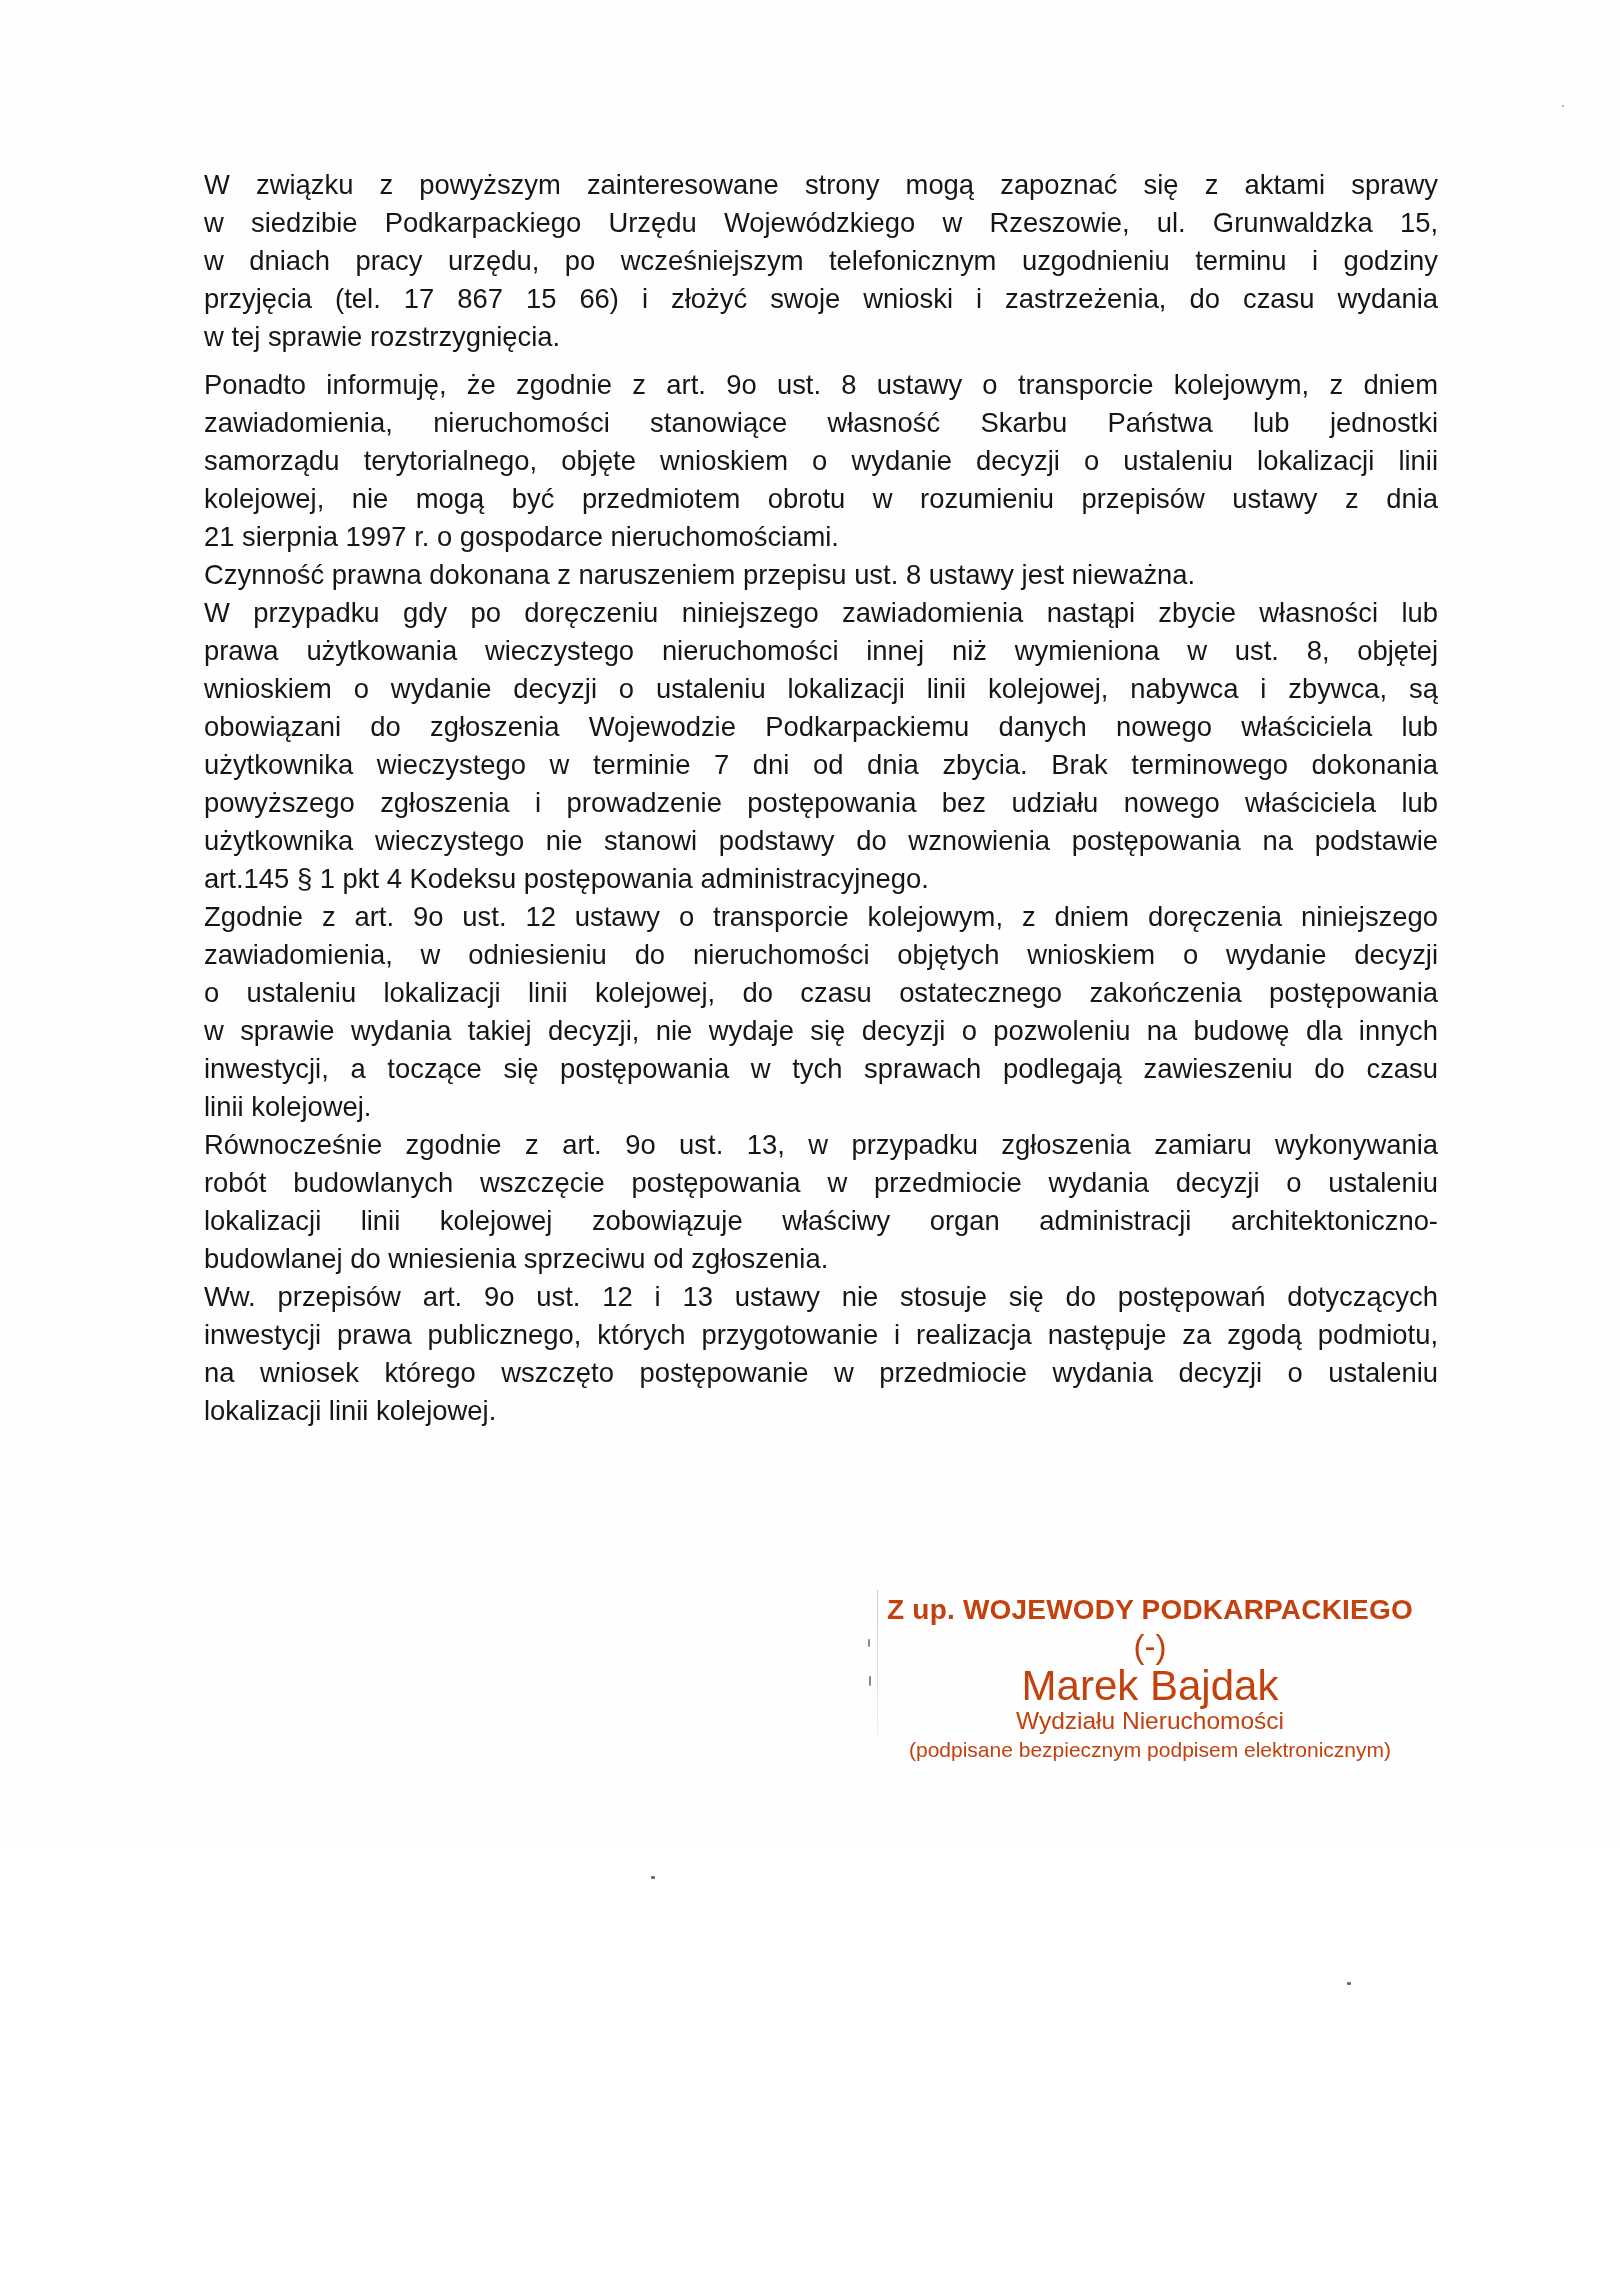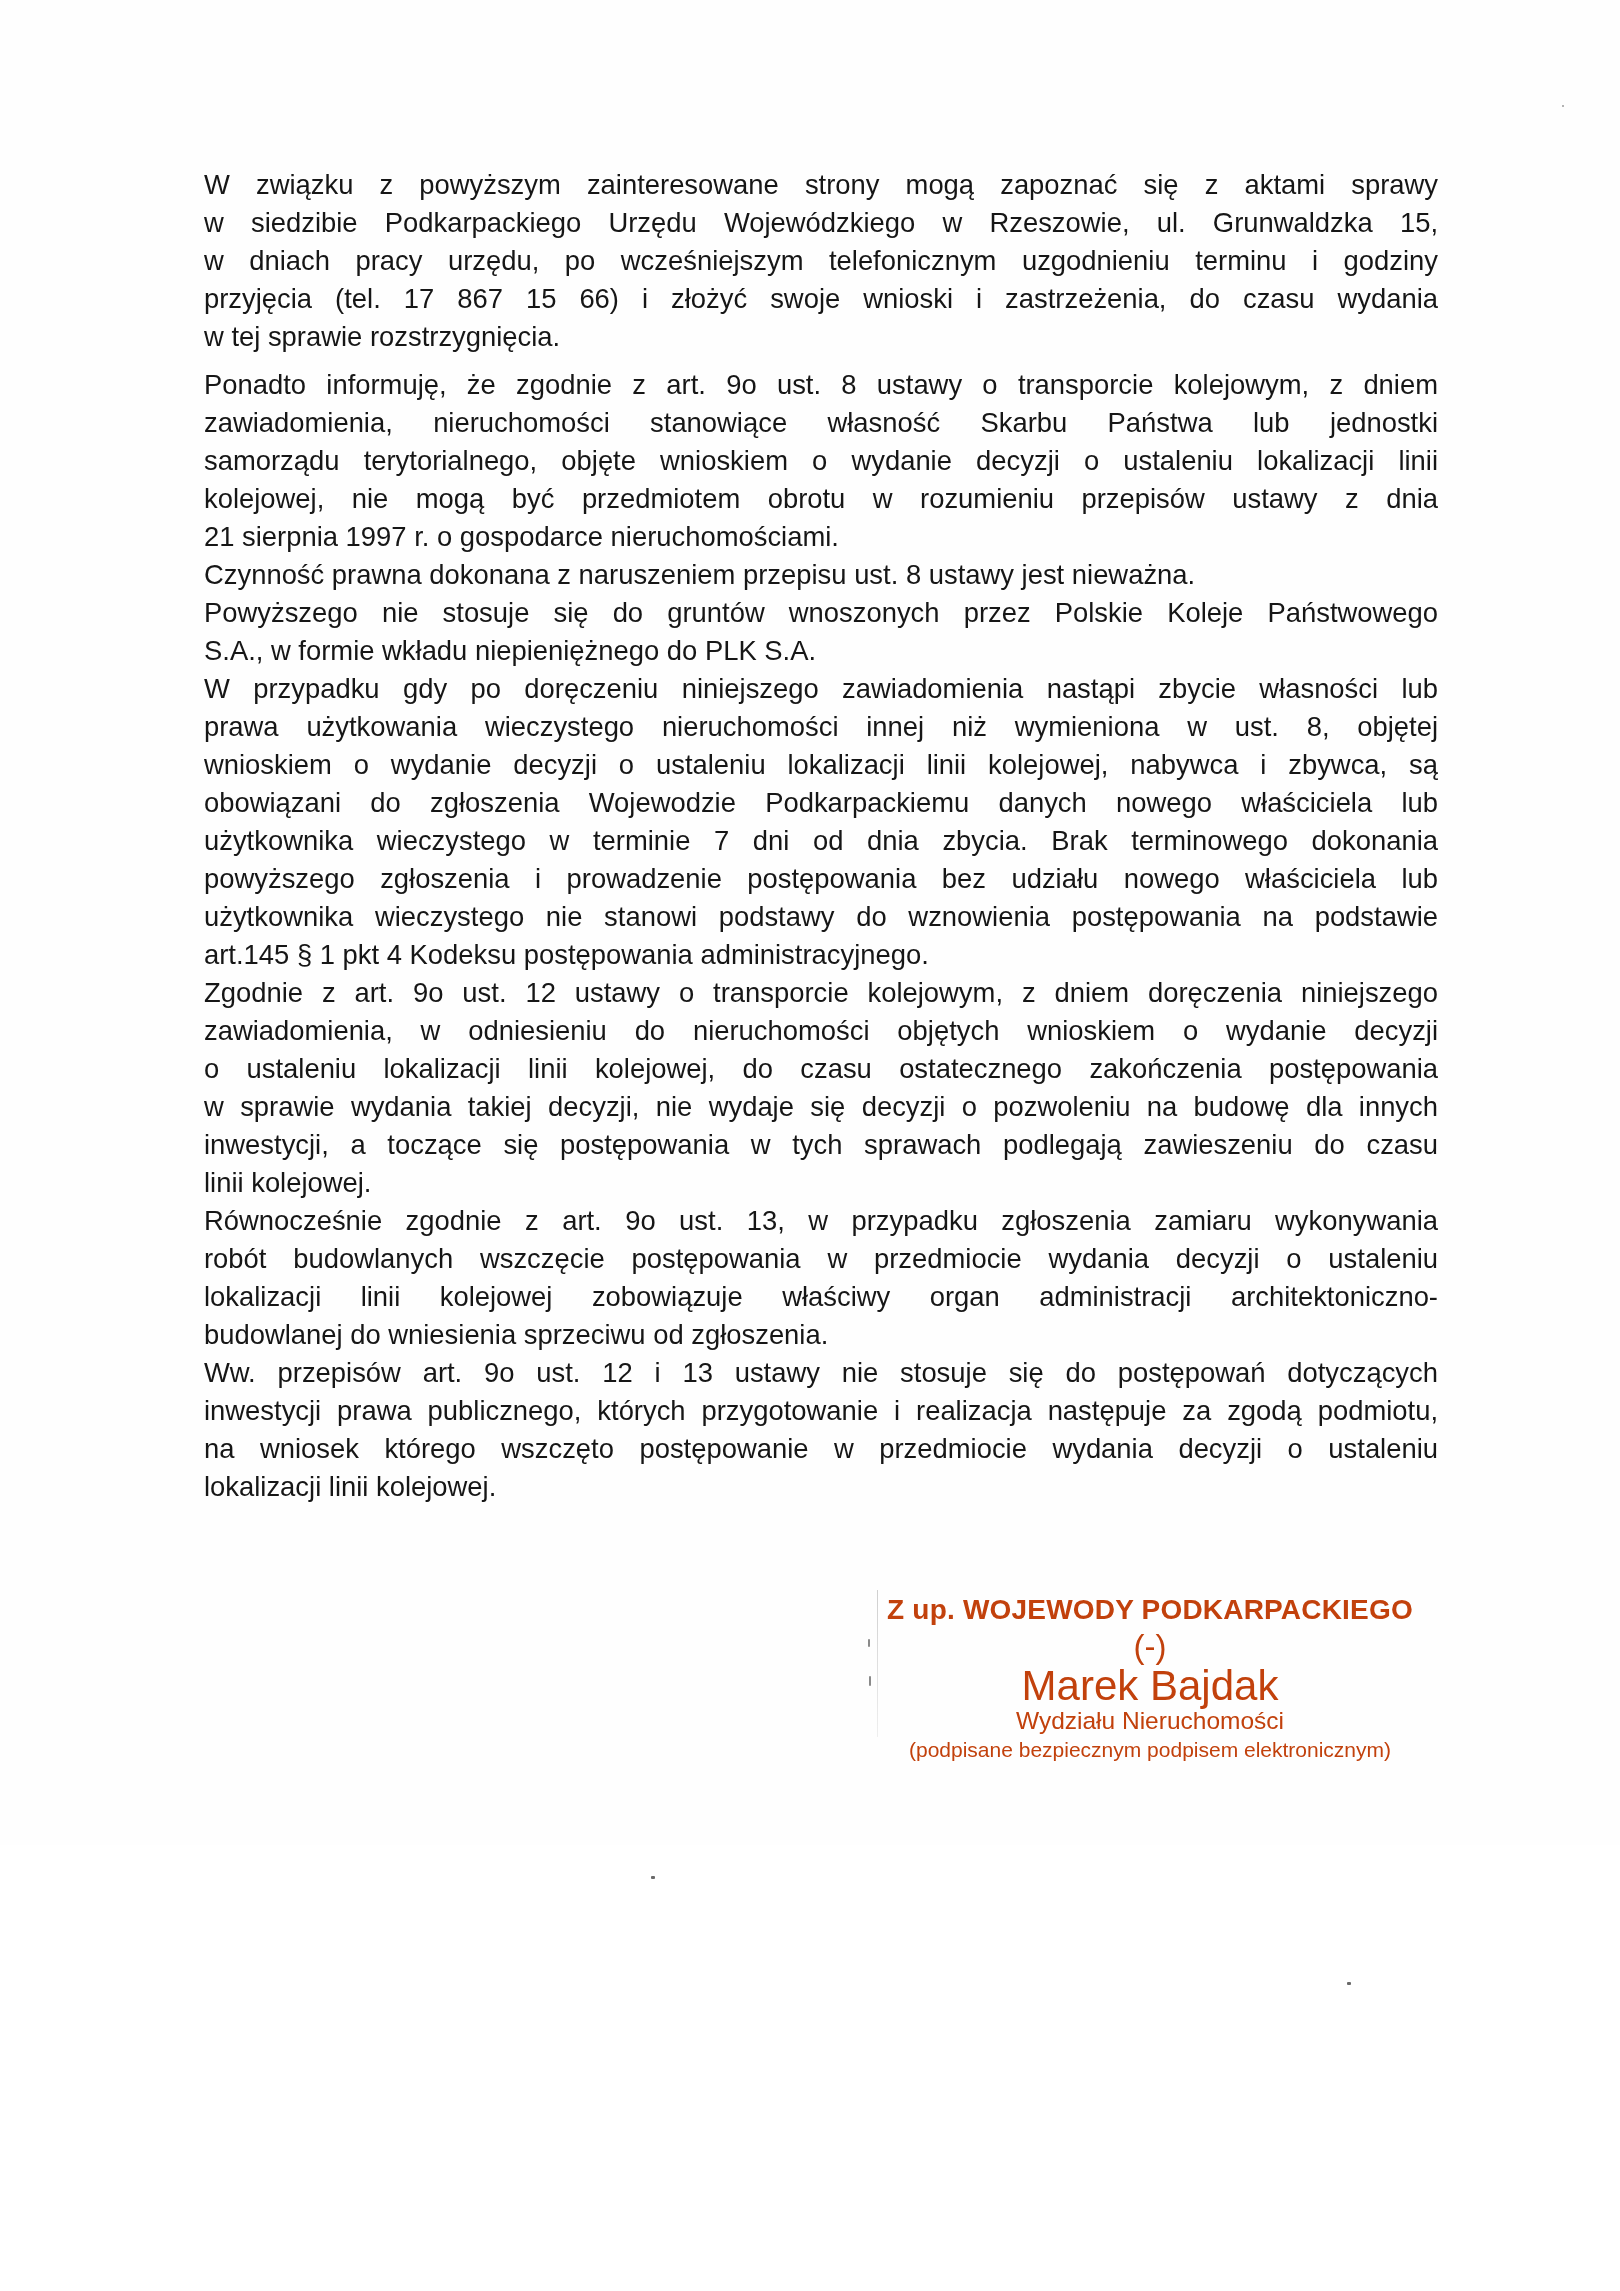--- a/index.html
+++ b/index.html
@@ -124,24 +124,20 @@
       <span class="line">zawiadomienia, nieruchomości stanowiące własność Skarbu Państwa lub jednostki</span>
       <span class="line">samorządu terytorialnego, objęte wnioskiem o wydanie decyzji o ustaleniu lokalizacji linii</span>
       <span class="line">kolejowej, nie mogą być przedmiotem obrotu w rozumieniu przepisów ustawy z dnia</span>
       <span class="line last">21 sierpnia 1997 r. o gospodarce nieruchomościami.</span>
     </div>
 
     <div class="para">
       <span class="line last">Czynność prawna dokonana z naruszeniem przepisu ust. 8 ustawy jest nieważna.</span>
     </div>
 
-    <div class="para">
-      <span class="line">Powyższego nie stosuje się do gruntów wnoszonych przez Polskie Koleje Państwowego</span>
-      <span class="line last">S.A., w formie wkładu niepieniężnego do PLK S.A.</span>
-    </div>
 
     <div class="para">
       <span class="line">W przypadku gdy po doręczeniu niniejszego zawiadomienia nastąpi zbycie własności lub</span>
       <span class="line">prawa użytkowania wieczystego nieruchomości innej niż wymieniona w ust. 8, objętej</span>
       <span class="line">wnioskiem o wydanie decyzji o ustaleniu lokalizacji linii kolejowej, nabywca i zbywca, są</span>
       <span class="line">obowiązani do zgłoszenia Wojewodzie Podkarpackiemu danych nowego właściciela lub</span>
       <span class="line">użytkownika wieczystego w terminie 7 dni od dnia zbycia. Brak terminowego dokonania</span>
       <span class="line">powyższego zgłoszenia i prowadzenie postępowania bez udziału nowego właściciela lub</span>
       <span class="line">użytkownika wieczystego nie stanowi podstawy do wznowienia postępowania na podstawie</span>
       <span class="line last">art.145 § 1 pkt 4 Kodeksu postępowania administracyjnego.</span>

